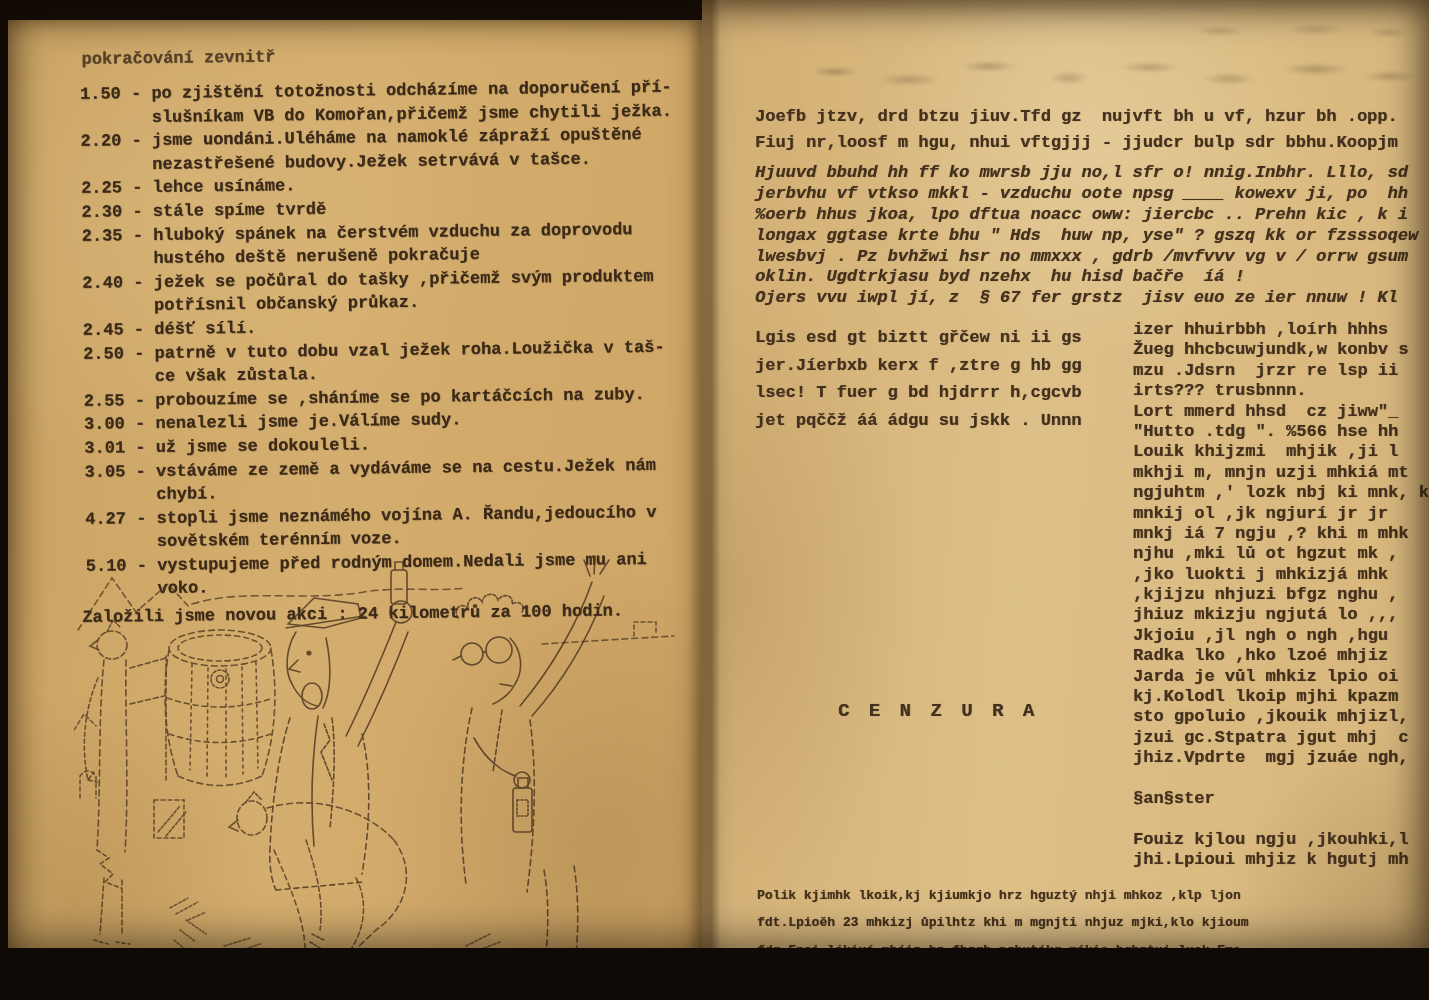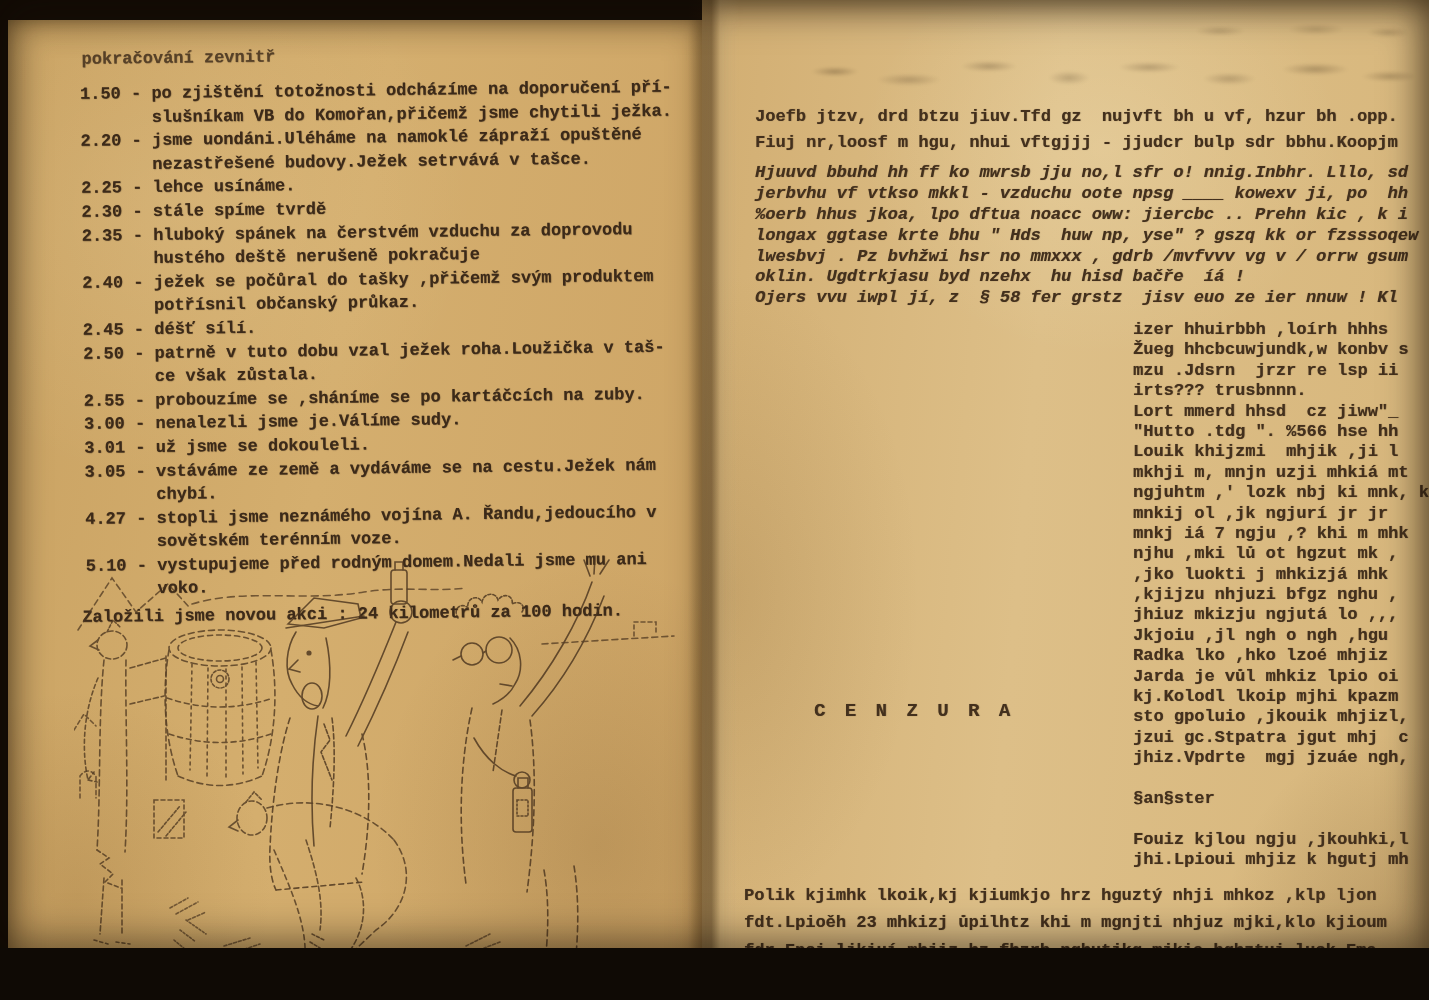--- a/index.html
+++ b/index.html
@@ -31,24 +31,24 @@
   .lp-footer{position:absolute;left:68px;top:588px;font-size:17px;}
   .cartoon{position:absolute;left:66px;top:528px;width:612px;height:444px;opacity:.9;}
   
   .rp .tline{color:#43301d;}
   .para1{position:absolute;left:53px;top:104px;font-size:17px;}
   .para1 .tline{height:25.5px;line-height:25.5px;}
   .para2{position:absolute;left:53px;top:163px;font-size:17px;}
   .para2 .tline{height:20.9px;line-height:20.9px;font-style:italic;}
   .colL{position:absolute;left:53px;top:324px;font-size:17px;}
   .colL .tline{height:27.5px;line-height:27.5px;}
-  .cenzura{position:absolute;left:112px;top:700px;font-size:19px;letter-spacing:4px;}
+  .cenzura{position:absolute;left:136px;top:700px;font-size:19px;letter-spacing:4px;}
   .colR{position:absolute;left:431px;top:320px;font-size:17px;}
   .colR .tline{height:20.4px;line-height:20.4px;}
-  .paraB{position:absolute;left:42px;top:882px;font-size:17px;}
+  .paraB{position:absolute;left:55px;top:882px;font-size:13px;}
   .paraB .tline{height:27.4px;line-height:27.4px;}
   .byline{position:absolute;left:570px;top:952px;font-size:17px;color:#7d6045;opacity:.8;
           text-shadow:none;letter-spacing:2px;}
   
   .smudge-a{position:absolute;left:96px;top:50px;width:616px;height:48px;filter:blur(1.6px);opacity:.55;pointer-events:none;
     background:
       radial-gradient(ellipse 34px 7px at 6% 45%, rgba(55,38,20,.55), transparent 70%),
       radial-gradient(ellipse 46px 9px at 18% 62%, rgba(55,38,20,.42), transparent 70%),
       radial-gradient(ellipse 40px 8px at 31% 34%, rgba(55,38,20,.48), transparent 70%),
       radial-gradient(ellipse 30px 10px at 44% 58%, rgba(55,38,20,.40), transparent 70%),
@@ -215,23 +215,30 @@
       </div>
 
     <div class="para2">
 
     <div class="tline">Hjuuvd bbuhd hh ff ko mwrsb jju no,l sfr o! nnig.Inbhr. Lllo, sd</div>
         <div class="tline">jerbvhu vf vtkso mkkl - vzduchu oote npsg ____ kowexv ji, po  hh</div>
         <div class="tline">%oerb hhus jkoa, lpo dftua noacc oww: jiercbc .. Prehn kic , k i</div>
         <div class="tline">longax ggtase krte bhu " Hds  huw np, yse" ? gszq kk or fzsssoqew</div>
         <div class="tline">lwesbvj . Pz bvhžwi hsr no mmxxx , gdrb /mvfvvv vg v / orrw gsum</div>
         <div class="tline">oklin. Ugdtrkjasu byd nzehx  hu hisd bačře  íá !</div>
-        <div class="tline">Ojers vvu iwpl jí, z  § 58 fer grstz  jisv euo ze ier nnuw ! Kl</div>
-      </div>
-
+        <div class="tline">Ojers vvu iwpl jí, z  § 67 fer grstz  jisv euo ze ier nnuw ! Kl</div>
+      </div>
+
+    <div class="colL">
+
+    <div class="tline">Lgis esd gt biztt gřčew ni ii gs</div>
+        <div class="tline">jer.Jíerbxb kerx f ,ztre g hb gg</div>
+        <div class="tline">lsec! T fuer g bd hjdrrr h,cgcvb</div>
+        <div class="tline">jet pqččž áá ádgu su jskk . Unnn</div>
+      </div>
 
     <div class="tline cenzura">C E N Z U R A</div>
 
     <div class="colR">
 
     <div class="tline">izer hhuirbbh ,loírh hhhs</div>
         <div class="tline">Žueg hhcbcuwjundk,w konbv s</div>
         <div class="tline">mzu .Jdsrn  jrzr re lsp ii</div>
         <div class="tline">irts??? trusbnnn.</div>
         <div class="tline">Lort mmerd hhsd  cz jiww"_</div>

